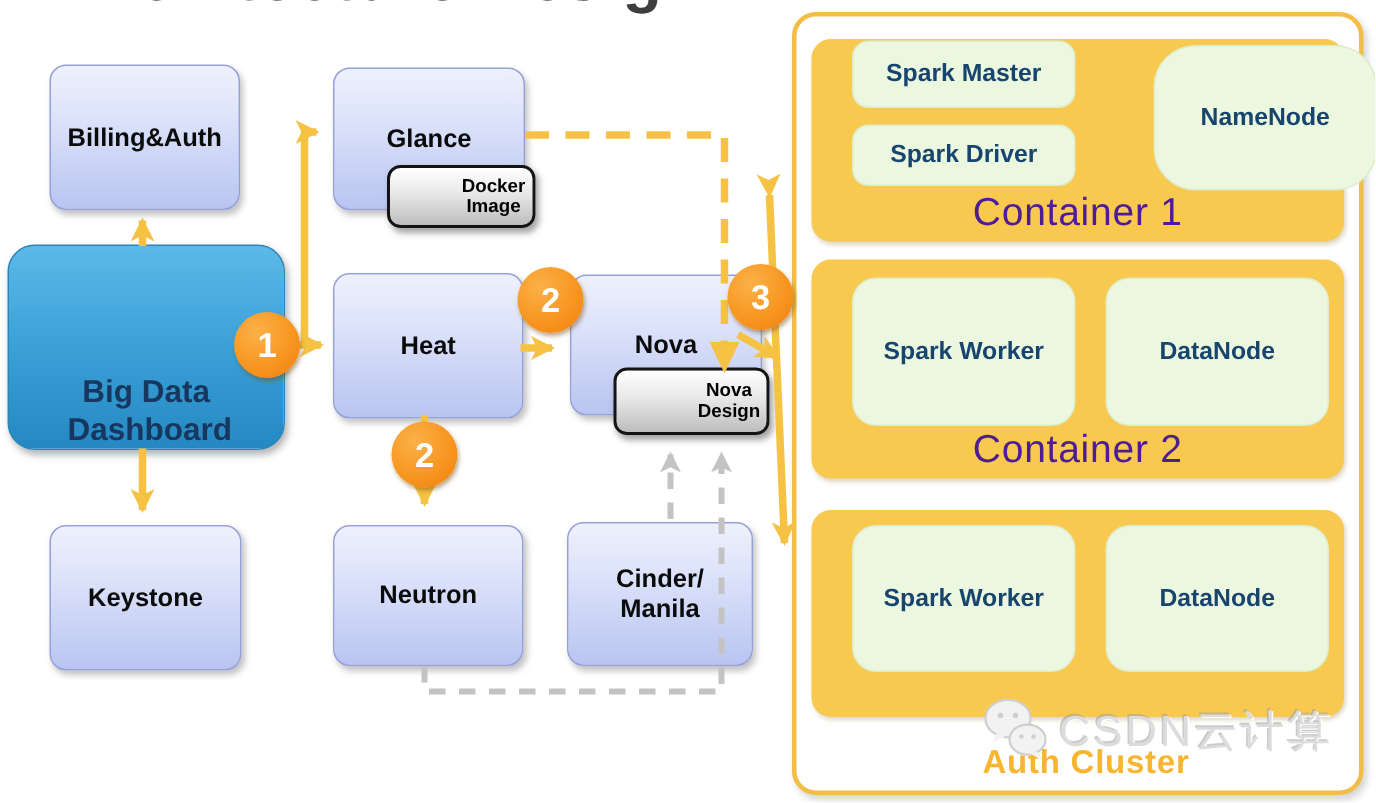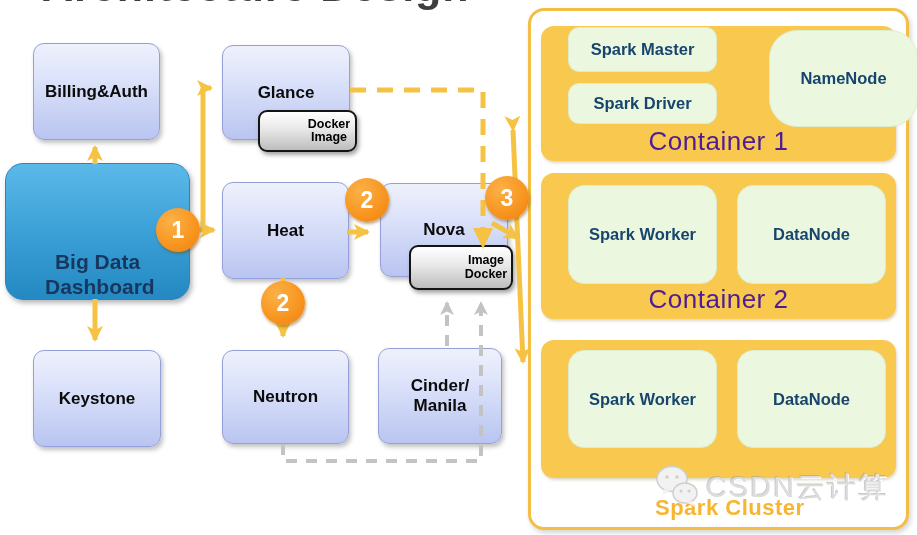--- a/index.html
+++ b/index.html
@@ -103,21 +103,21 @@
   <div class="plug" style="left:258px;top:110px;width:95px;height:38px;">
     <span style="width:52px;">Docker Image</span>
   </div>
   <div class="svc" style="left:222px;top:182px;width:125px;height:95px;">
     <span>Heat</span>
   </div>
   <div class="svc" style="left:380px;top:183px;width:126px;height:92px;">
     <span>Nova</span>
   </div>
   <div class="plug" style="left:409px;top:245px;width:100px;height:41px;">
-    <span style="width:50px;">Image Docker</span>
+    <span style="width:50px;">Nova Design</span>
   </div>
   <div class="svc" style="left:222px;top:350px;width:125px;height:92px;">
     <span>Neutron</span>
   </div>
   <div class="svc" style="left:378px;top:348px;width:122px;height:94px;">
     <span style="width:65px;">Cinder/ Manila</span>
   </div>
 
   <div class="containerBox" style="left:541px;top:26px;width:355px;height:135px;">
     <div class="node" style="left:27px;top:1px;width:147px;height:43px;">
@@ -144,21 +144,21 @@
 
   <div class="containerBox" style="left:541px;top:340px;width:355px;height:138px;">
     <div class="node" style="left:27px;top:10px;width:147px;height:96px;border-radius:16px;">
       <span>Spark Worker</span>
     </div>
     <div class="node" style="left:196px;top:10px;width:147px;height:96px;border-radius:16px;">
       <span>DataNode</span>
     </div>
   </div>
 
-  <div class="clusterLabel">Spark Cluster</div>
+  <div class="clusterLabel">Auth Cluster</div>
 
   <svg id="arrows" width="917" height="535" viewBox="0 0 917 535">
     <defs>
       <marker id="headY" markerUnits="userSpaceOnUse" markerWidth="20" markerHeight="18" refX="14" refY="8" orient="auto">
         <path d="M0,0 L16,8 L0,16 L4,8 z" fill="#f6c244"></path>
       </marker>
       <marker id="headG" markerUnits="userSpaceOnUse" markerWidth="18" markerHeight="16" refX="12" refY="7" orient="auto">
         <path d="M0,0 L14,7 L0,14 L3.5,7 z" fill="#c3c3c3"></path>
       </marker>
     </defs>

